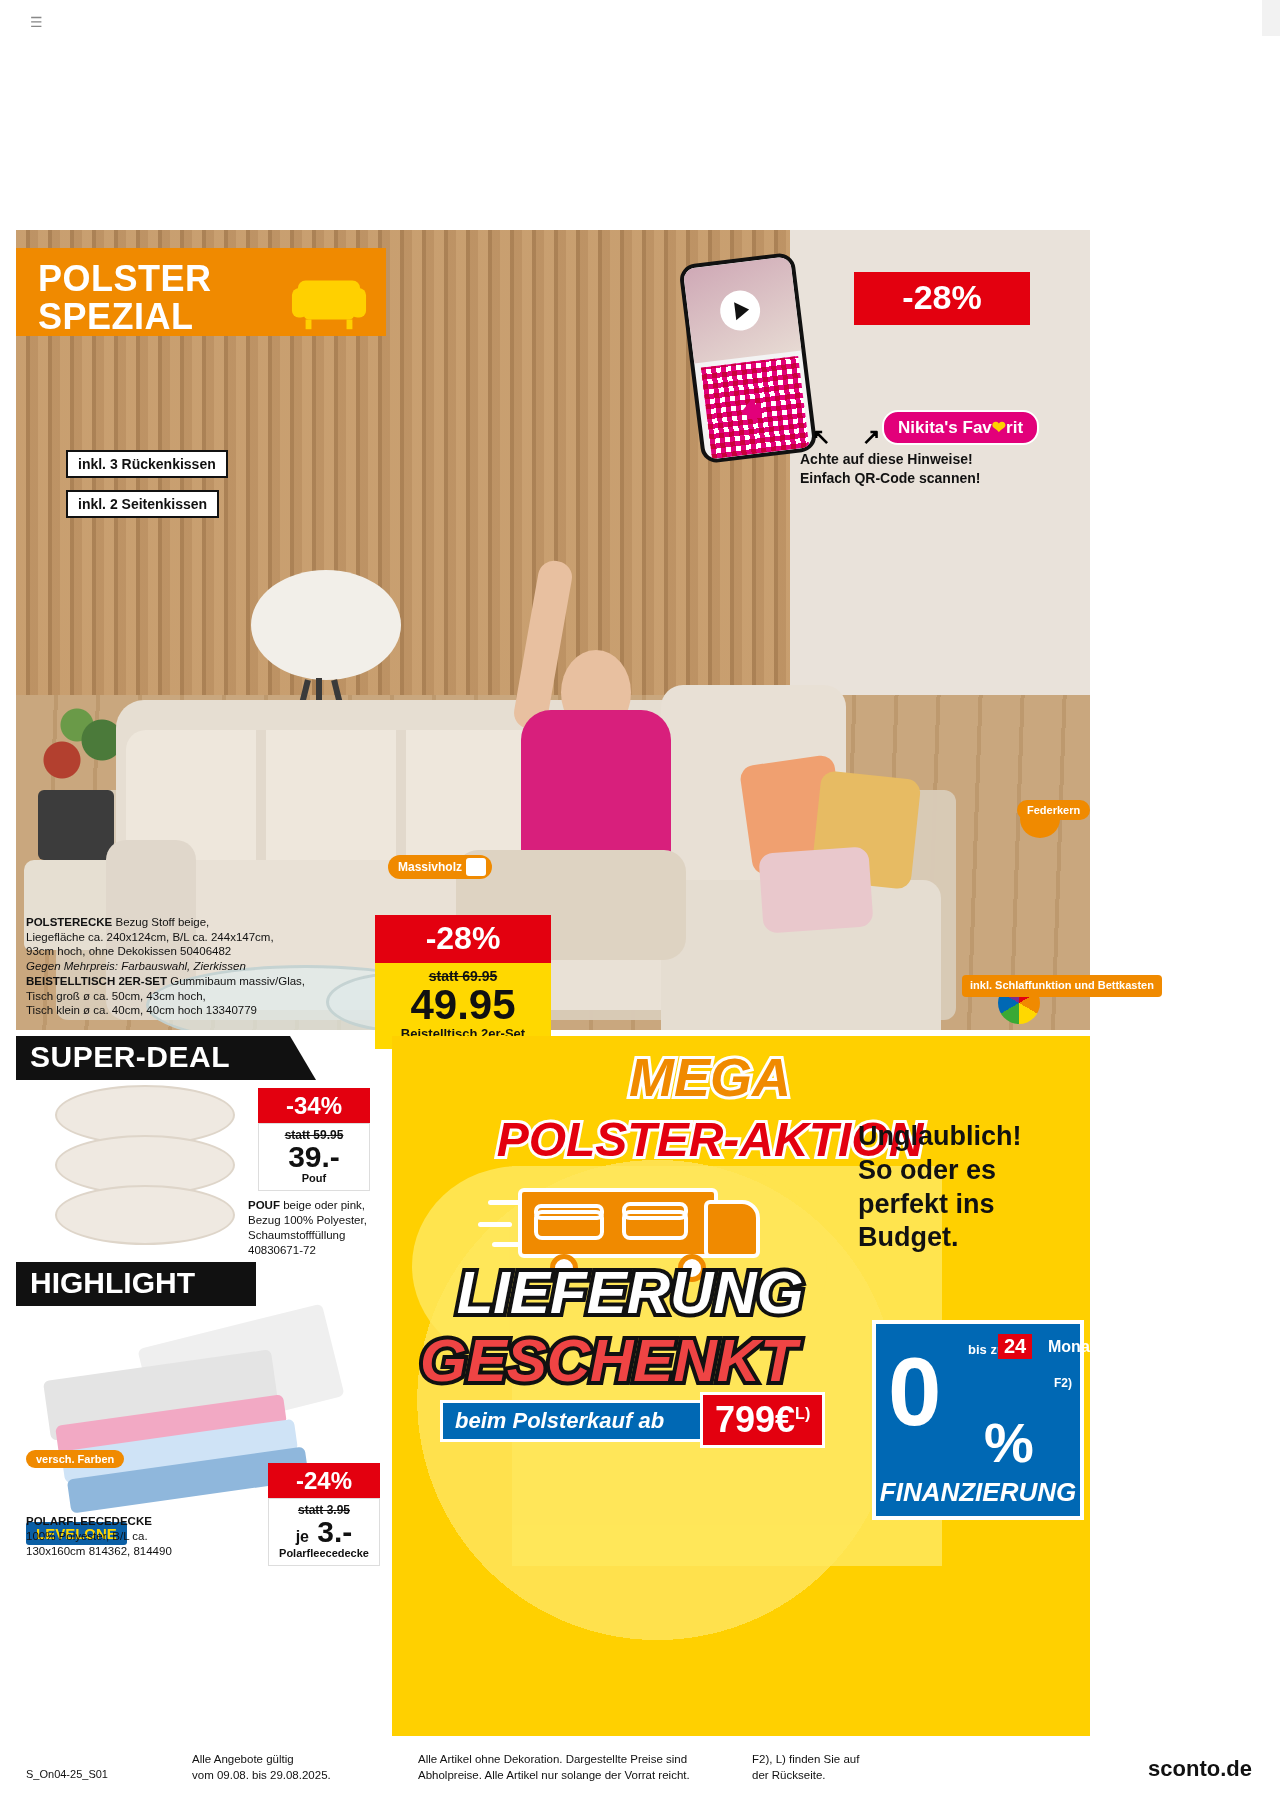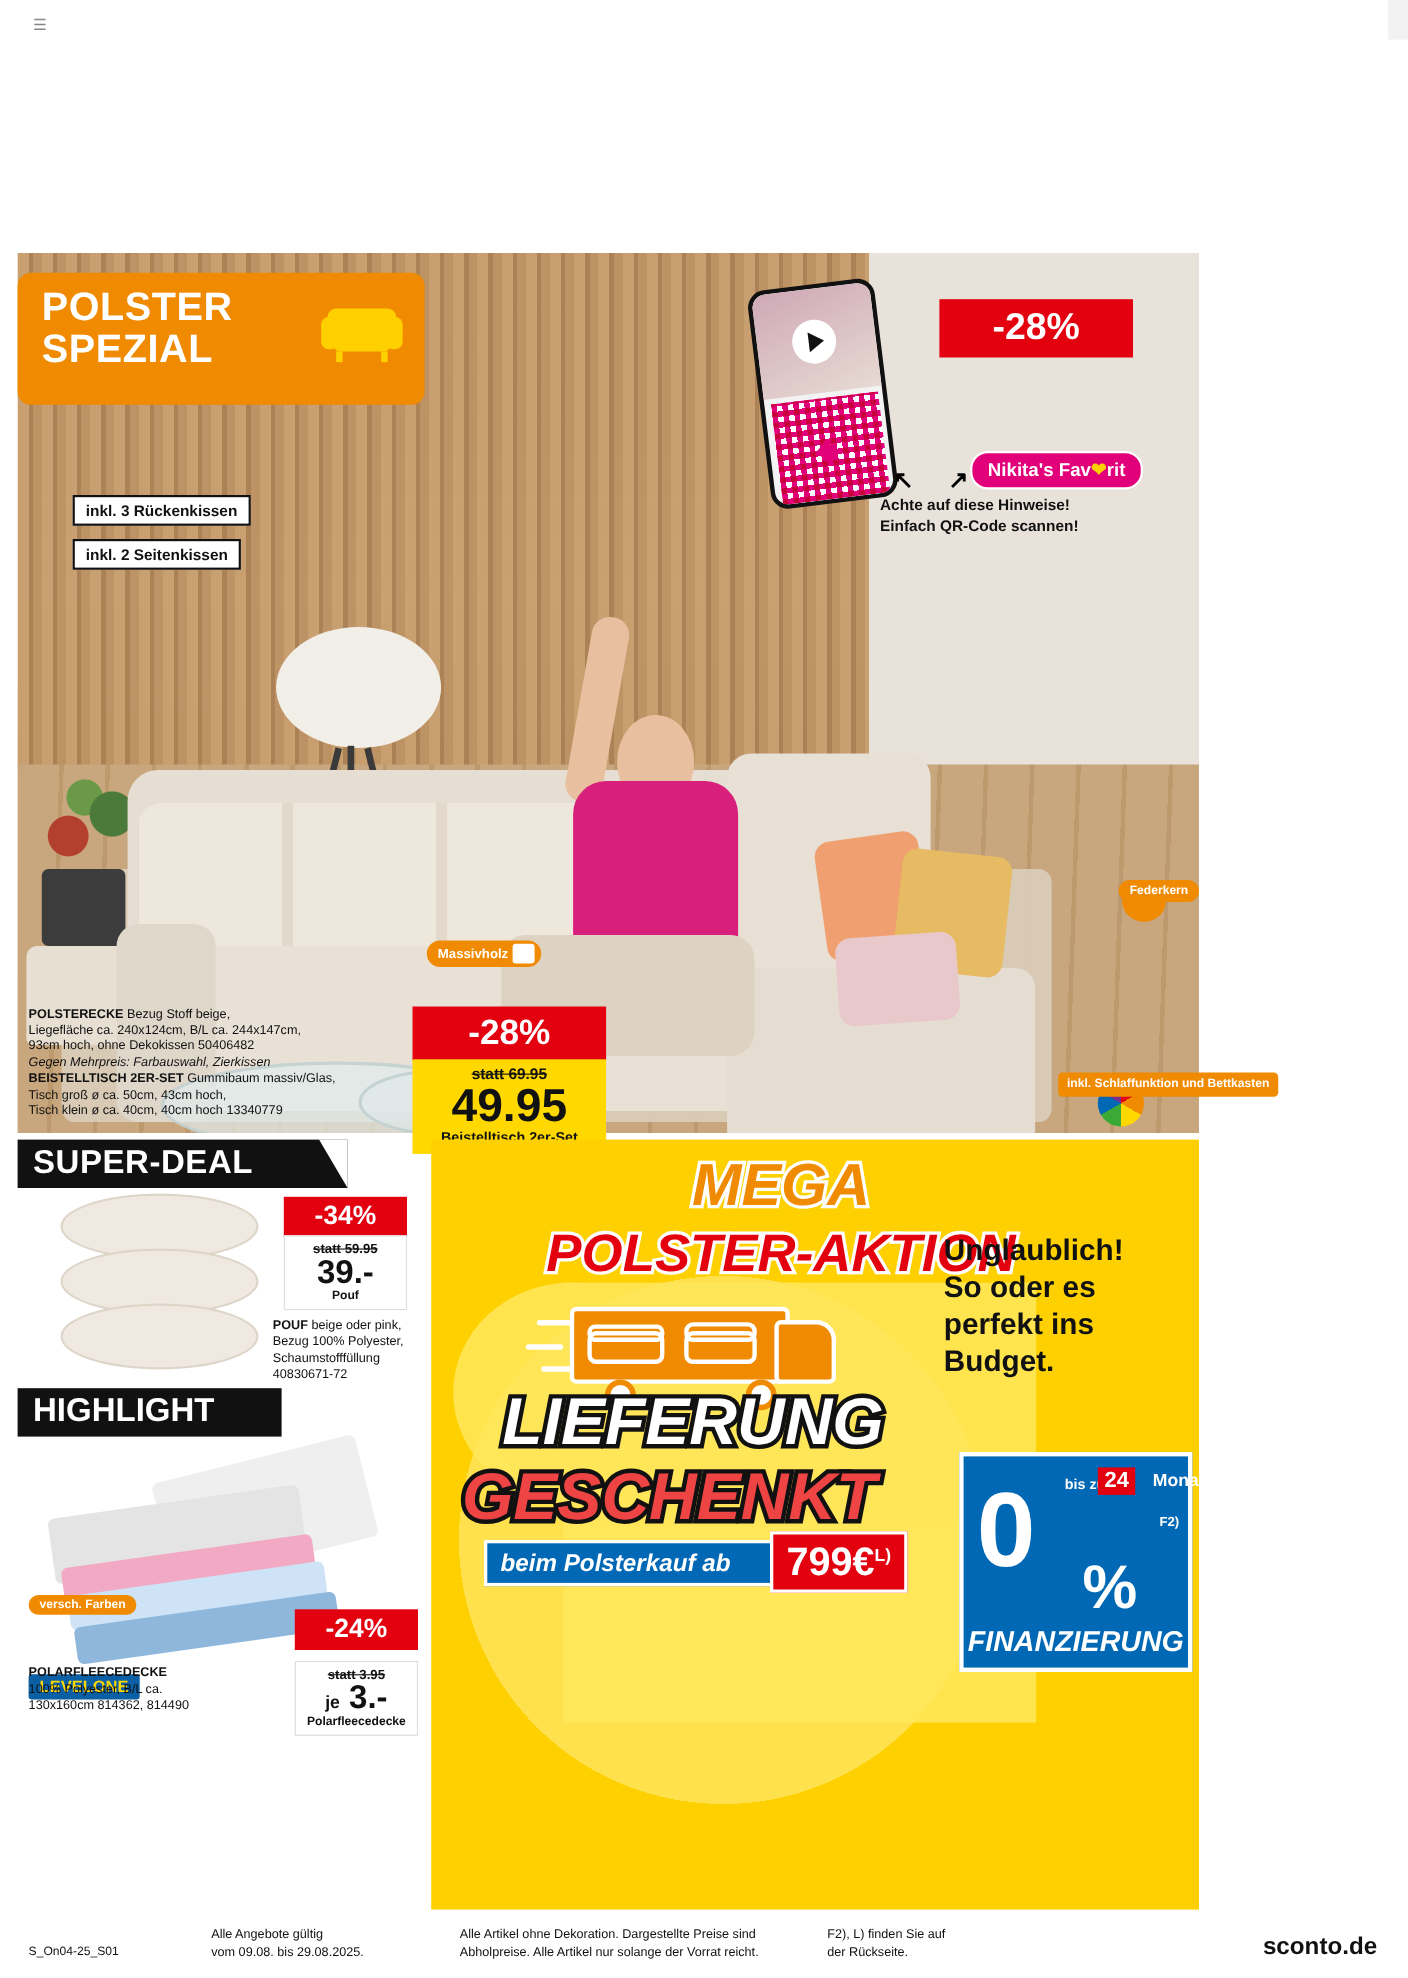--- a/index.html
+++ b/index.html
@@ -117,21 +117,21 @@
   .qr { position:absolute; left: 6px; top: 100px; width: 98px; height: 92px; background:#fff;
      background-image:
        repeating-linear-gradient(90deg,#e2007a 0 5px, transparent 5px 10px),
        repeating-linear-gradient(0deg,#e2007a 0 5px, transparent 5px 10px);
      background-blend-mode: multiply;
   }
   .qr-heart { position:absolute; left: 44px; top: 142px; width: 16px; height: 14px; background:#e2007a; transform: rotate(45deg); }
 
   
   .polster-spezial {
-    position: absolute; left: 16px; top: 248px; width: 370px; height: 120px; background: #f08a00; border-radius: 12px;
+    position: absolute; left: 16px; top: 248px; width: 370px; height: 88px; background: #f08a00;
   }
   .ps-text { position:absolute; left: 22px; top: 12px; color:#fff; font-weight:bold; font-size: 36px; line-height: 1.05; letter-spacing: .5px; }
   .ps-chair { position:absolute; right: 18px; top: 14px; width: 78px; height: 74px; }
 
   .cb-badge {
     position:absolute; left: 66px; top: 450px; background:#fff; border: 2px solid #111;
     padding: 4px 10px; font-size: 14px; font-weight: bold; color:#111;
   }
   .cb-badge2 { top: 490px; }
 
@@ -207,21 +207,21 @@
   .bl2 { left: 30px; top: 95px; width: 230px; height: 30px; background:#f2a9c4; transform: rotate(-8deg); }
   .bl3 { left: 36px; top: 120px; width: 235px; height: 32px; background:#cfe3f6; transform: rotate(-8deg); }
   .bl4 { left: 42px; top: 148px; width: 240px; height: 34px; background:#8fb7dc; transform: rotate(-8deg); }
   .bl5 { left: 120px; top: 10px; width: 190px; height: 95px; background:#efefef; transform: rotate(-14deg); }
 
   .tag-farben { position:absolute; left: 26px; top: 1450px; background:#f08a00; color:#fff; font-size: 11px; font-weight: bold; padding: 3px 10px; border-radius: 11px; }
   .levelone { position:absolute; left: 26px; top: 1478px; background:#0b5fa5; color:#fff; font-size: 15px; font-weight:bold; padding: 3px 10px; border-radius: 3px; margin-top: 44px; }
   .levelone span { color:#ffd800; }
 
   .bl-price-red { position:absolute; left: 268px; top: 1463px; width: 112px; background:#e3000f; color:#fff; text-align:center; font-weight:bold; font-size: 24px; padding: 4px 0 5px; }
-  .bl-price-white { position:absolute; left: 268px; top: 1498px; width: 112px; background:#fff; border:1px solid #ddd; text-align:center; padding: 4px 0 6px; margin-top: 12px; }
+  .bl-price-white { position:absolute; left: 268px; top: 1498px; width: 112px; background:#fff; border:1px solid #ddd; text-align:center; padding: 4px 0 6px; }
 
   .desc-blanket { position:absolute; left: 26px; top: 1514px; width: 240px; font-size: 11.5px; line-height: 1.3; color:#111; }
 
   
   .promo {
     position:absolute; left: 392px; top: 1036px; width: 698px; height: 700px;
     background: radial-gradient(circle at 38% 52%, #ffe14d 0 240px, #ffd000 240px 100%);
   }
   .promo-heart {
     position:absolute; left: 120px; top: 130px; width: 430px; height: 400px;

